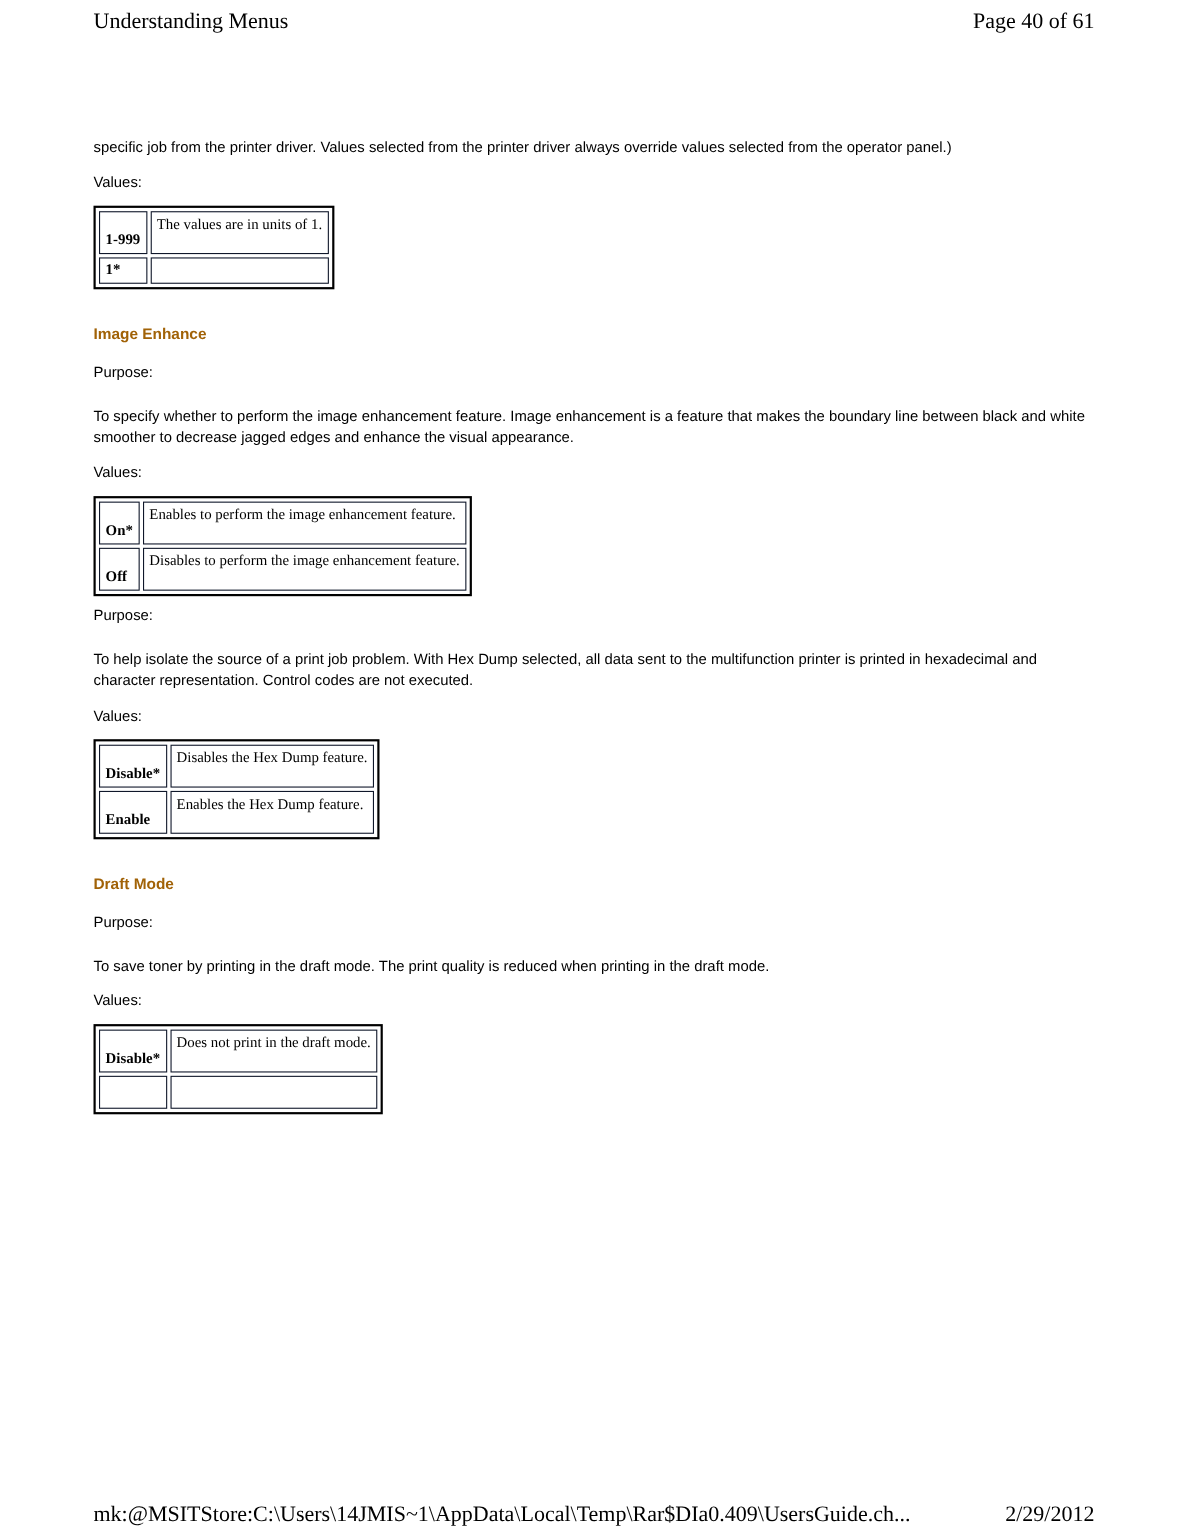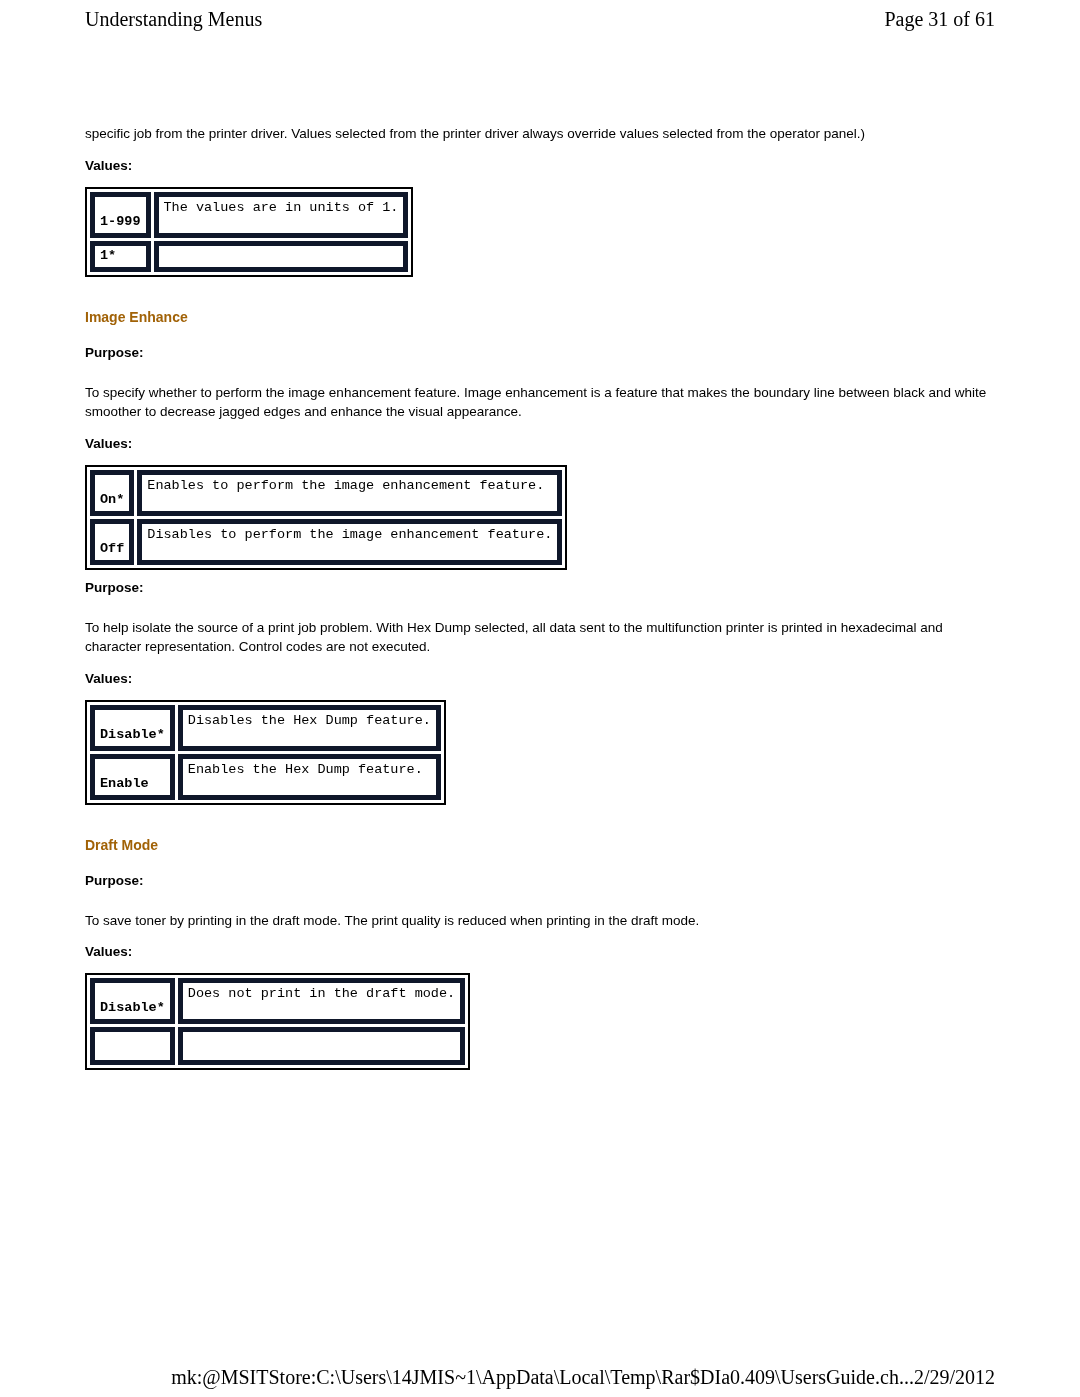--- a/index.html
+++ b/index.html
@@ -36,68 +36,68 @@
       font-family: Verdana, Geneva, sans-serif;
       font-size: 13.5px;
       padding-top: 70px;
     }
     .para {
       margin-bottom: 14px;
       line-height: 1.45;
       margin-top: 23px;
     }
     .label-bold {
-      font-weight: bold;
+      font-weight: normal;
       margin-bottom: 14px;
     }
     .section-heading {
       font-weight: bold;
       color: #a16207;
       font-size: 14px;
       margin-top: 32px;
       margin-bottom: 20px;
     }
     .vtable {
       border-collapse: separate;
       border-spacing: 3px;
       border: 2px solid #000;
       margin-bottom: 10px;
       margin-top: 14px;
     }
     .vtable td {
-      border: 5px solid #0f172a;
+      border: 1px solid #0f172a;
       padding: 3px 5px 18px 5px;
-      font-family: Liberation Mono, monospace;
+      font-family: Liberation Serif, serif;
       font-size: 13.5px;
       vertical-align: top;
     }
     .vtable td.key {
       font-weight: bold;
       padding-top: 2px;
       padding-bottom: 4px;
       vertical-align: bottom;
     }
     .footer {
       position: absolute;
       bottom: 8px;
       left: 85px;
       right: 85px;
       display: flex;
-      justify-content: flex-end;
+      justify-content: space-between;
       font-size: 20px;
       font-family: "Times New Roman", Times, serif;
     }
   </style>
 </head>
 <body>
 
 <div class="page">
   <div class="header">
     <div class="header-title">Understanding Menus</div>
-    <div class="header-page">Page 31 of 61</div>
+    <div class="header-page">Page 40 of 61</div>
   </div>
 
   <div class="content">
 
     <p class="para">specific job from the printer driver. Values selected from the printer driver always override values selected from the operator panel.)</p>
 
     <p class="label-bold">Values:</p>
 
     <table class="vtable">
       <tbody>

